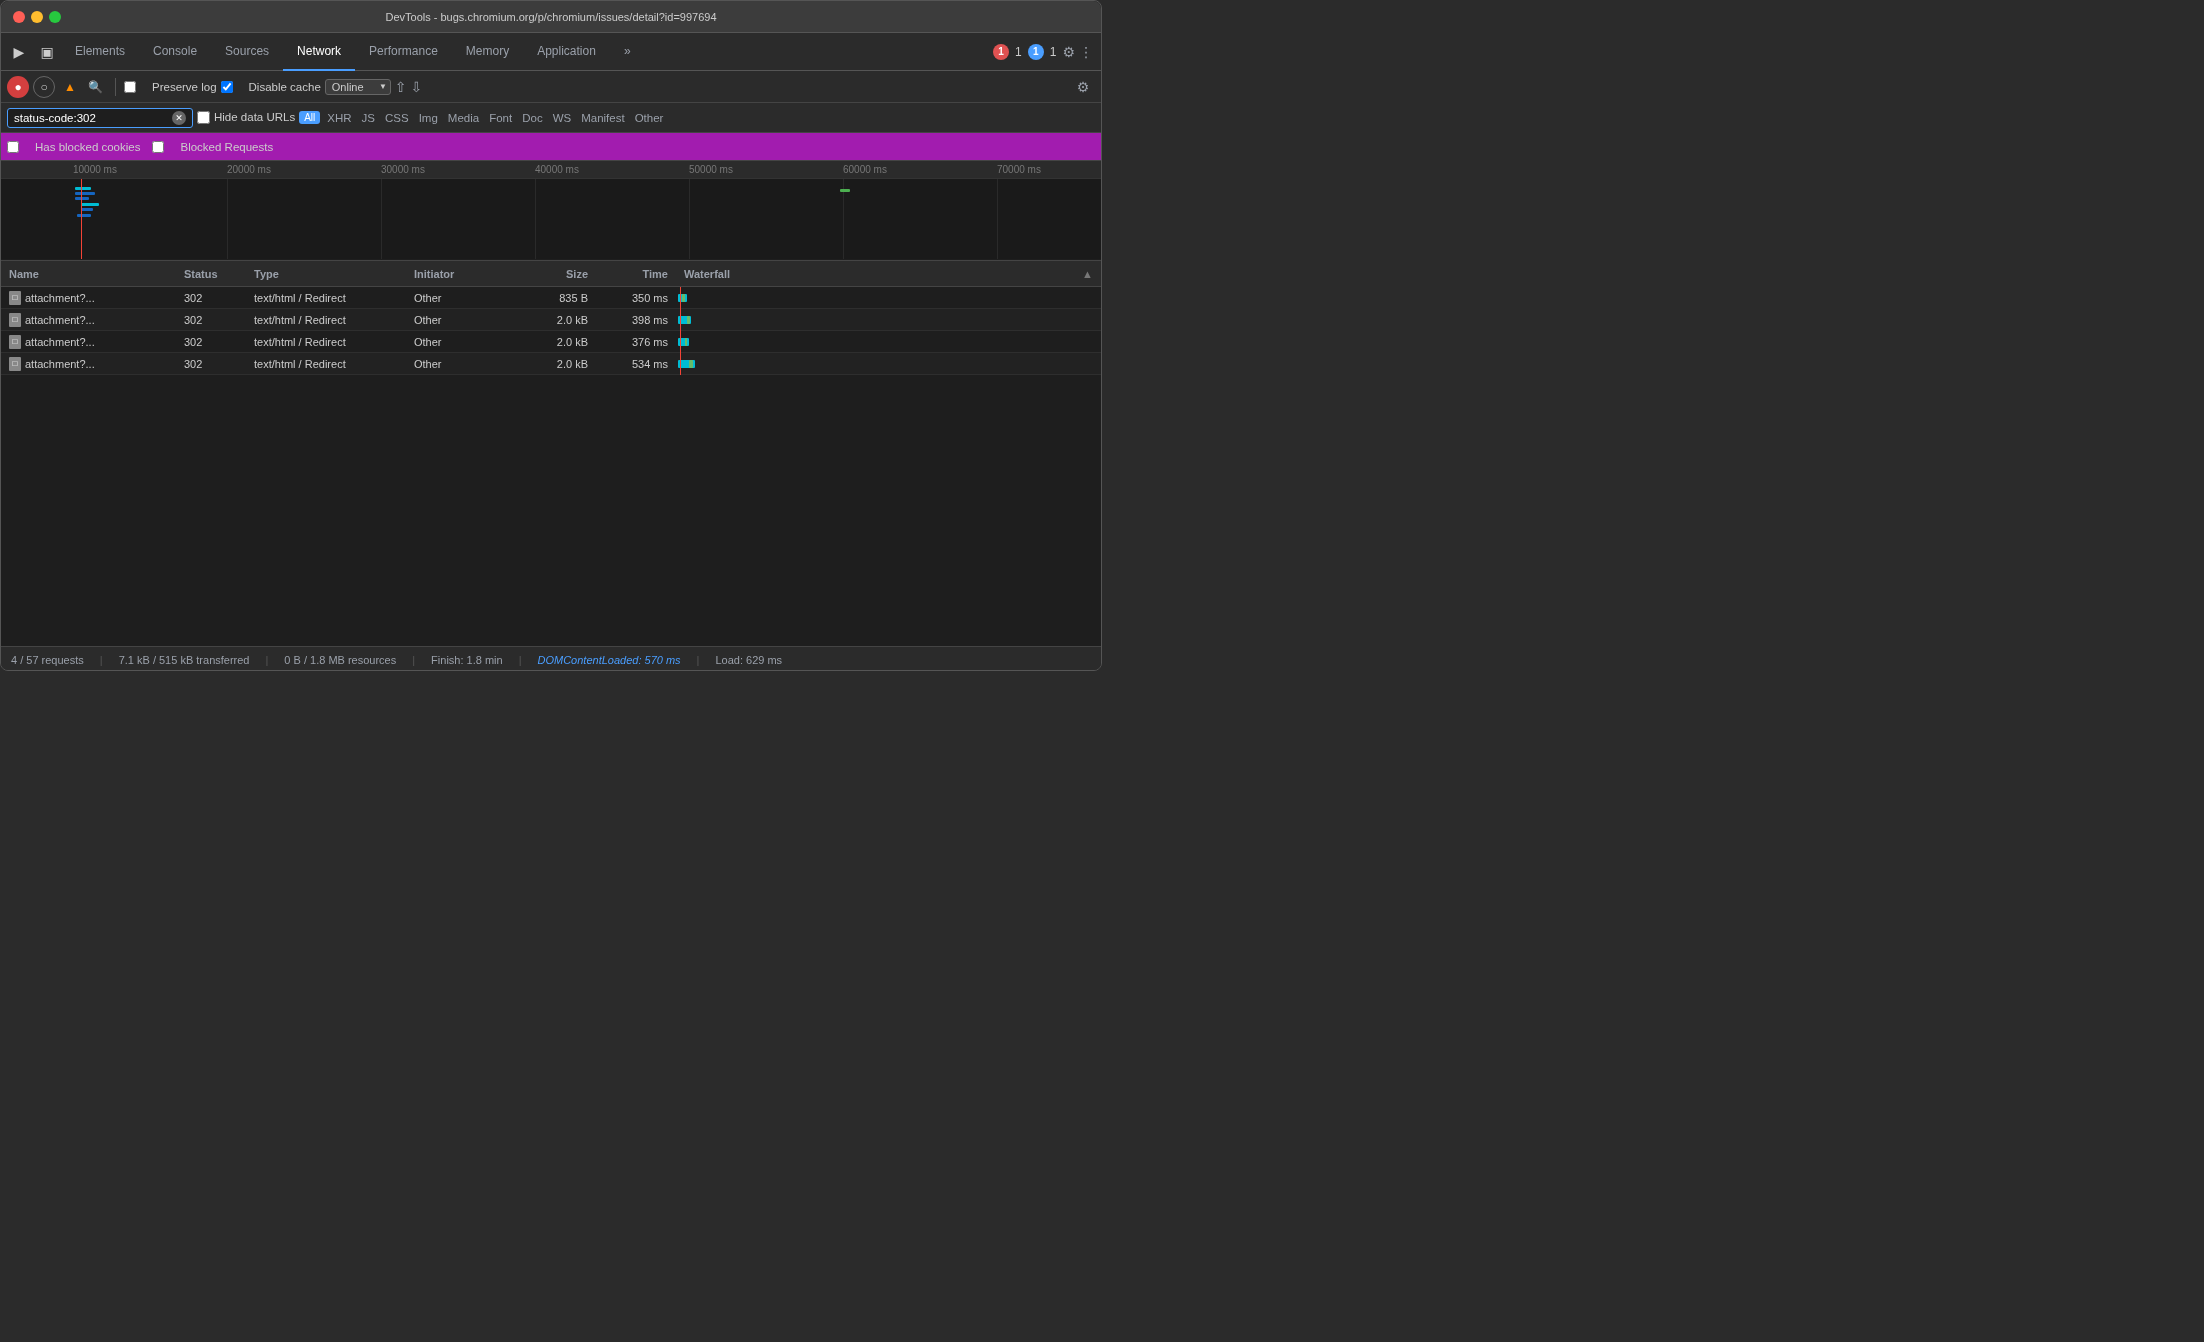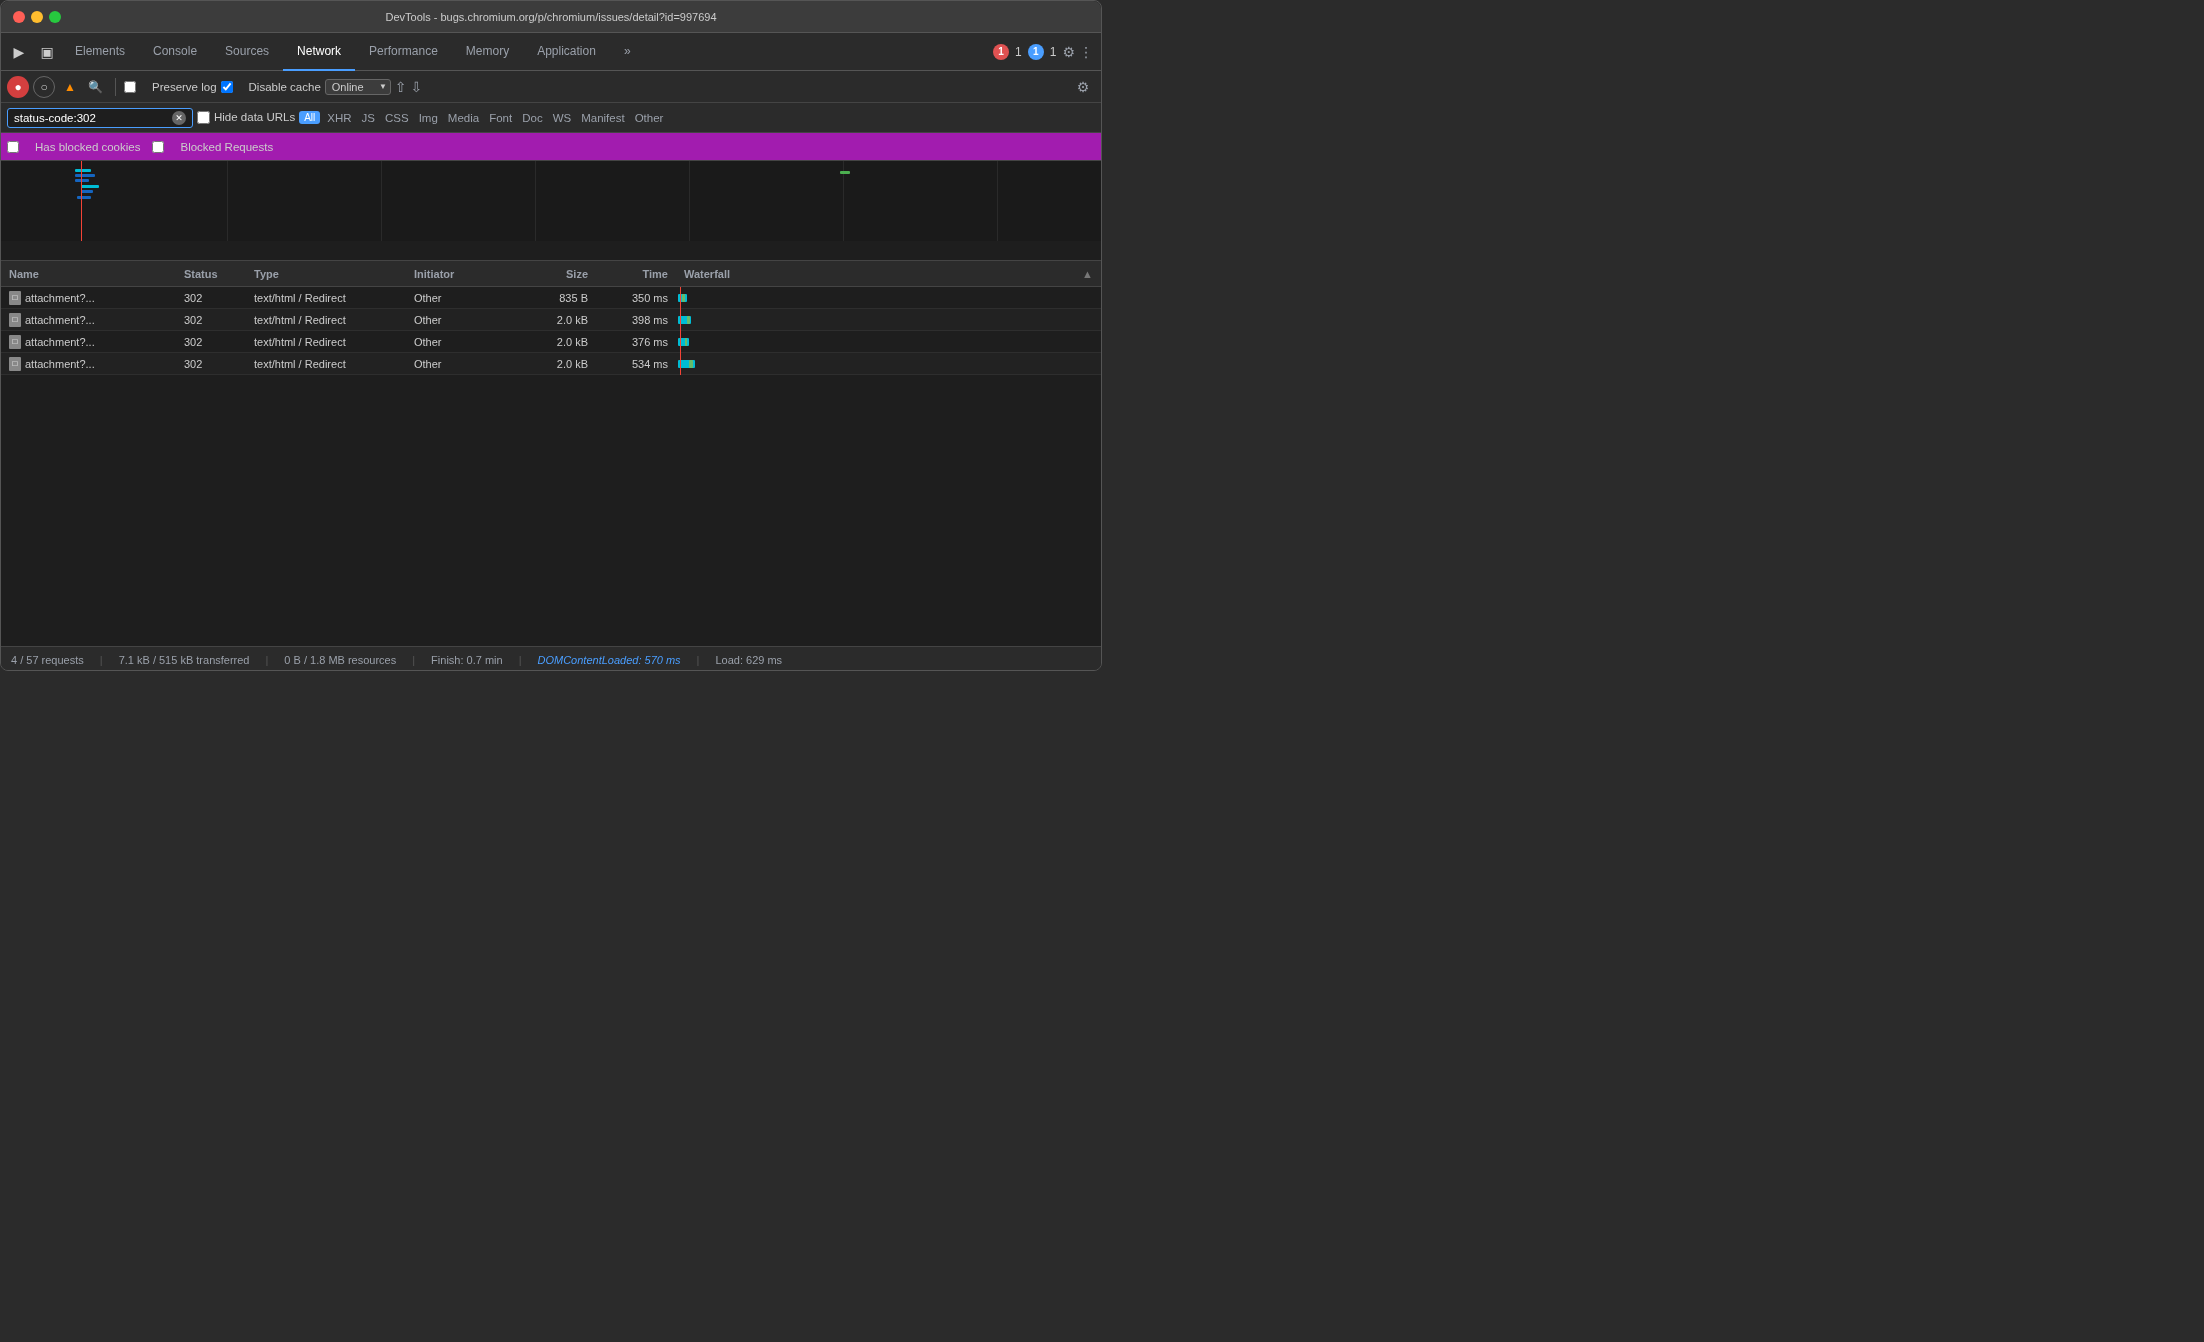--- a/index.html
+++ b/index.html
@@ -467,20 +467,29 @@
       <span>Has blocked cookies</span>
     </label>
     <label class="checkbox-label">
       <input type="checkbox" style="">
       <span>Blocked Requests</span>
     </label>
   </div>
 
   <div class="timeline-area" style="position:relative; height:100px; background:#1e1e1e; border-bottom:1px solid #444; overflow:hidden;">
 
+    <div style="display:flex; padding-left:72px; height:18px; align-items:center; background:#2b2b2b; border-bottom:1px solid #333;">
+      <span style="position:absolute; left:72px; font-size:10px; color:#777;">10000 ms</span>
+      <span style="position:absolute; left:calc(72px + 14%); font-size:10px; color:#777;">20000 ms</span>
+      <span style="position:absolute; left:calc(72px + 28%); font-size:10px; color:#777;">30000 ms</span>
+      <span style="position:absolute; left:calc(72px + 42%); font-size:10px; color:#777;">40000 ms</span>
+      <span style="position:absolute; left:calc(72px + 56%); font-size:10px; color:#777;">50000 ms</span>
+      <span style="position:absolute; left:calc(72px + 70%); font-size:10px; color:#777;">60000 ms</span>
+      <span style="position:absolute; left:calc(72px + 84%); font-size:10px; color:#777;">70000 ms</span>
+    </div>
 
     <div style="position:relative; padding-left:72px; height:80px; background:#1a1a1a;">
 
       <div style="position:absolute; left:calc(72px + 14%); top:0; bottom:0; width:1px; background:#2a2a2a;"></div>
       <div style="position:absolute; left:calc(72px + 28%); top:0; bottom:0; width:1px; background:#2a2a2a;"></div>
       <div style="position:absolute; left:calc(72px + 42%); top:0; bottom:0; width:1px; background:#2a2a2a;"></div>
       <div style="position:absolute; left:calc(72px + 56%); top:0; bottom:0; width:1px; background:#2a2a2a;"></div>
       <div style="position:absolute; left:calc(72px + 70%); top:0; bottom:0; width:1px; background:#2a2a2a;"></div>
       <div style="position:absolute; left:calc(72px + 84%); top:0; bottom:0; width:1px; background:#2a2a2a;"></div>
 
@@ -598,20 +607,20 @@
     </div>
   </div>
 
   <div class="status-bar">
     <span>4 / 57 requests</span>
     <span class="status-sep">|</span>
     <span>7.1 kB / 515 kB transferred</span>
     <span class="status-sep">|</span>
     <span>0 B / 1.8 MB resources</span>
     <span class="status-sep">|</span>
-    <span>Finish: 0.7 min</span>
+    <span>Finish: 1.8 min</span>
     <span class="status-sep">|</span>
     <span class="status-domcontent">DOMContentLoaded: 570 ms</span>
     <span class="status-sep">|</span>
     <span>Load: 629 ms</span>
   </div>
 
 </div>
 
 </body></html>

